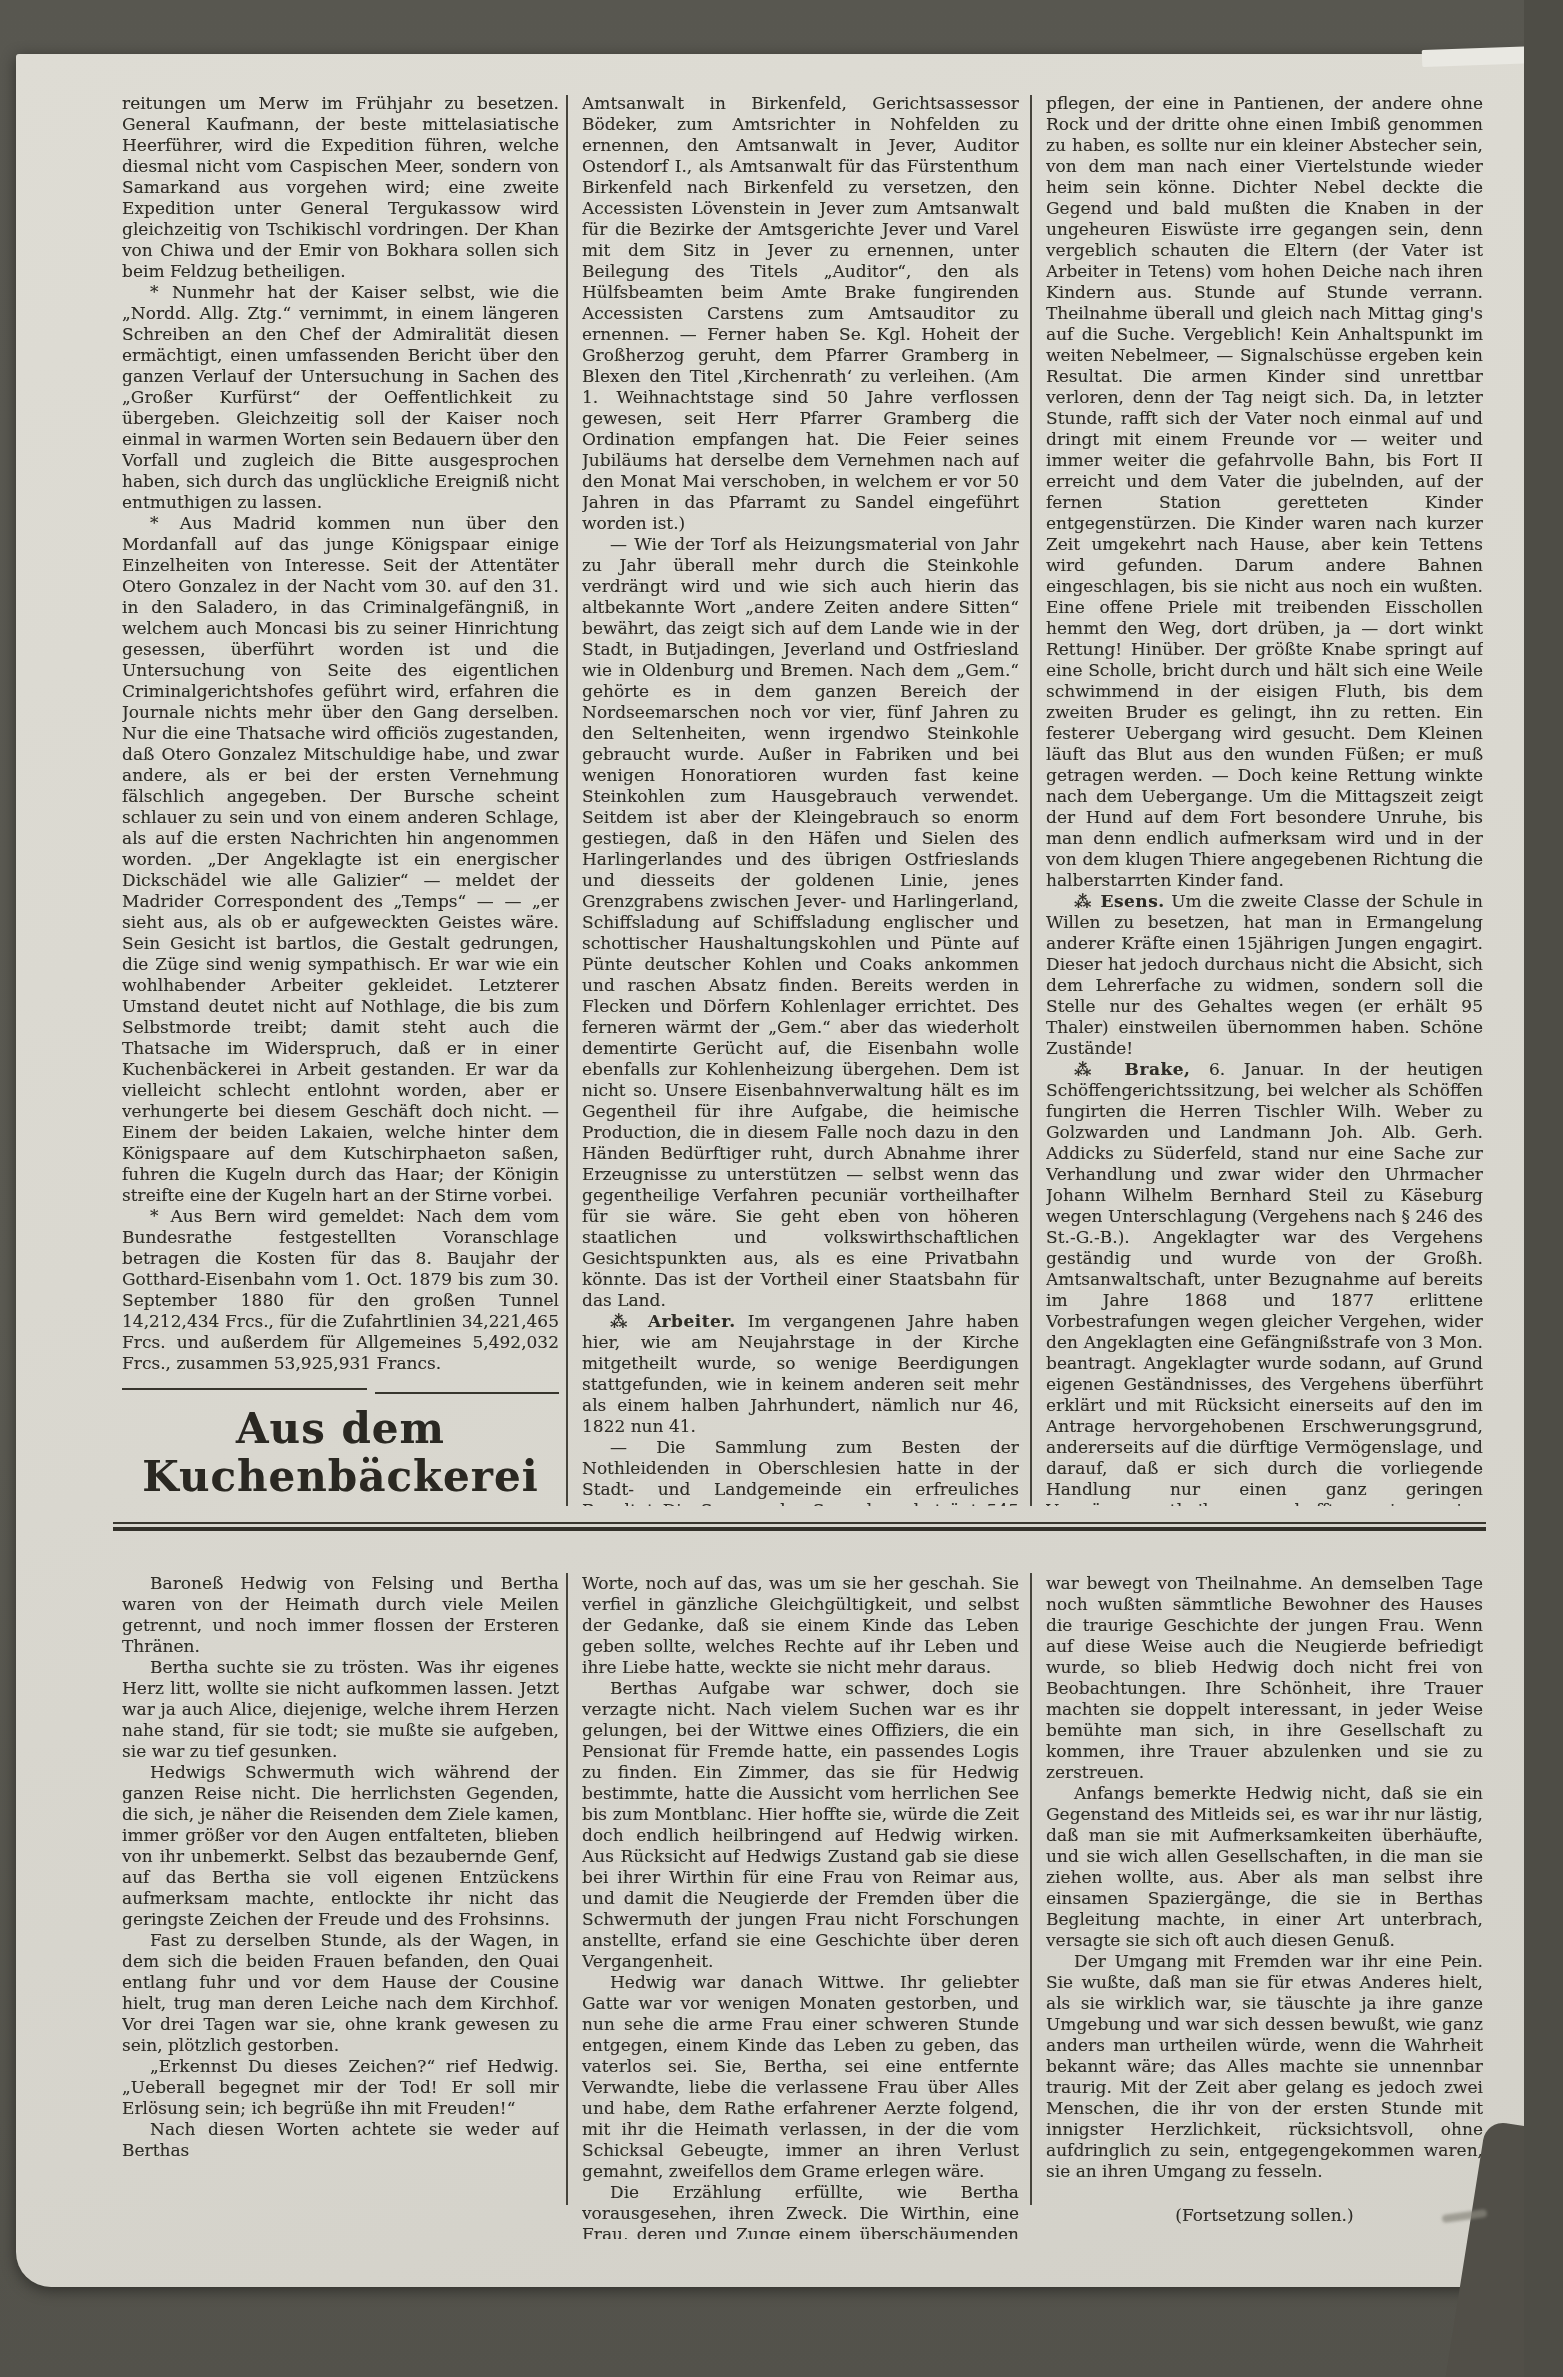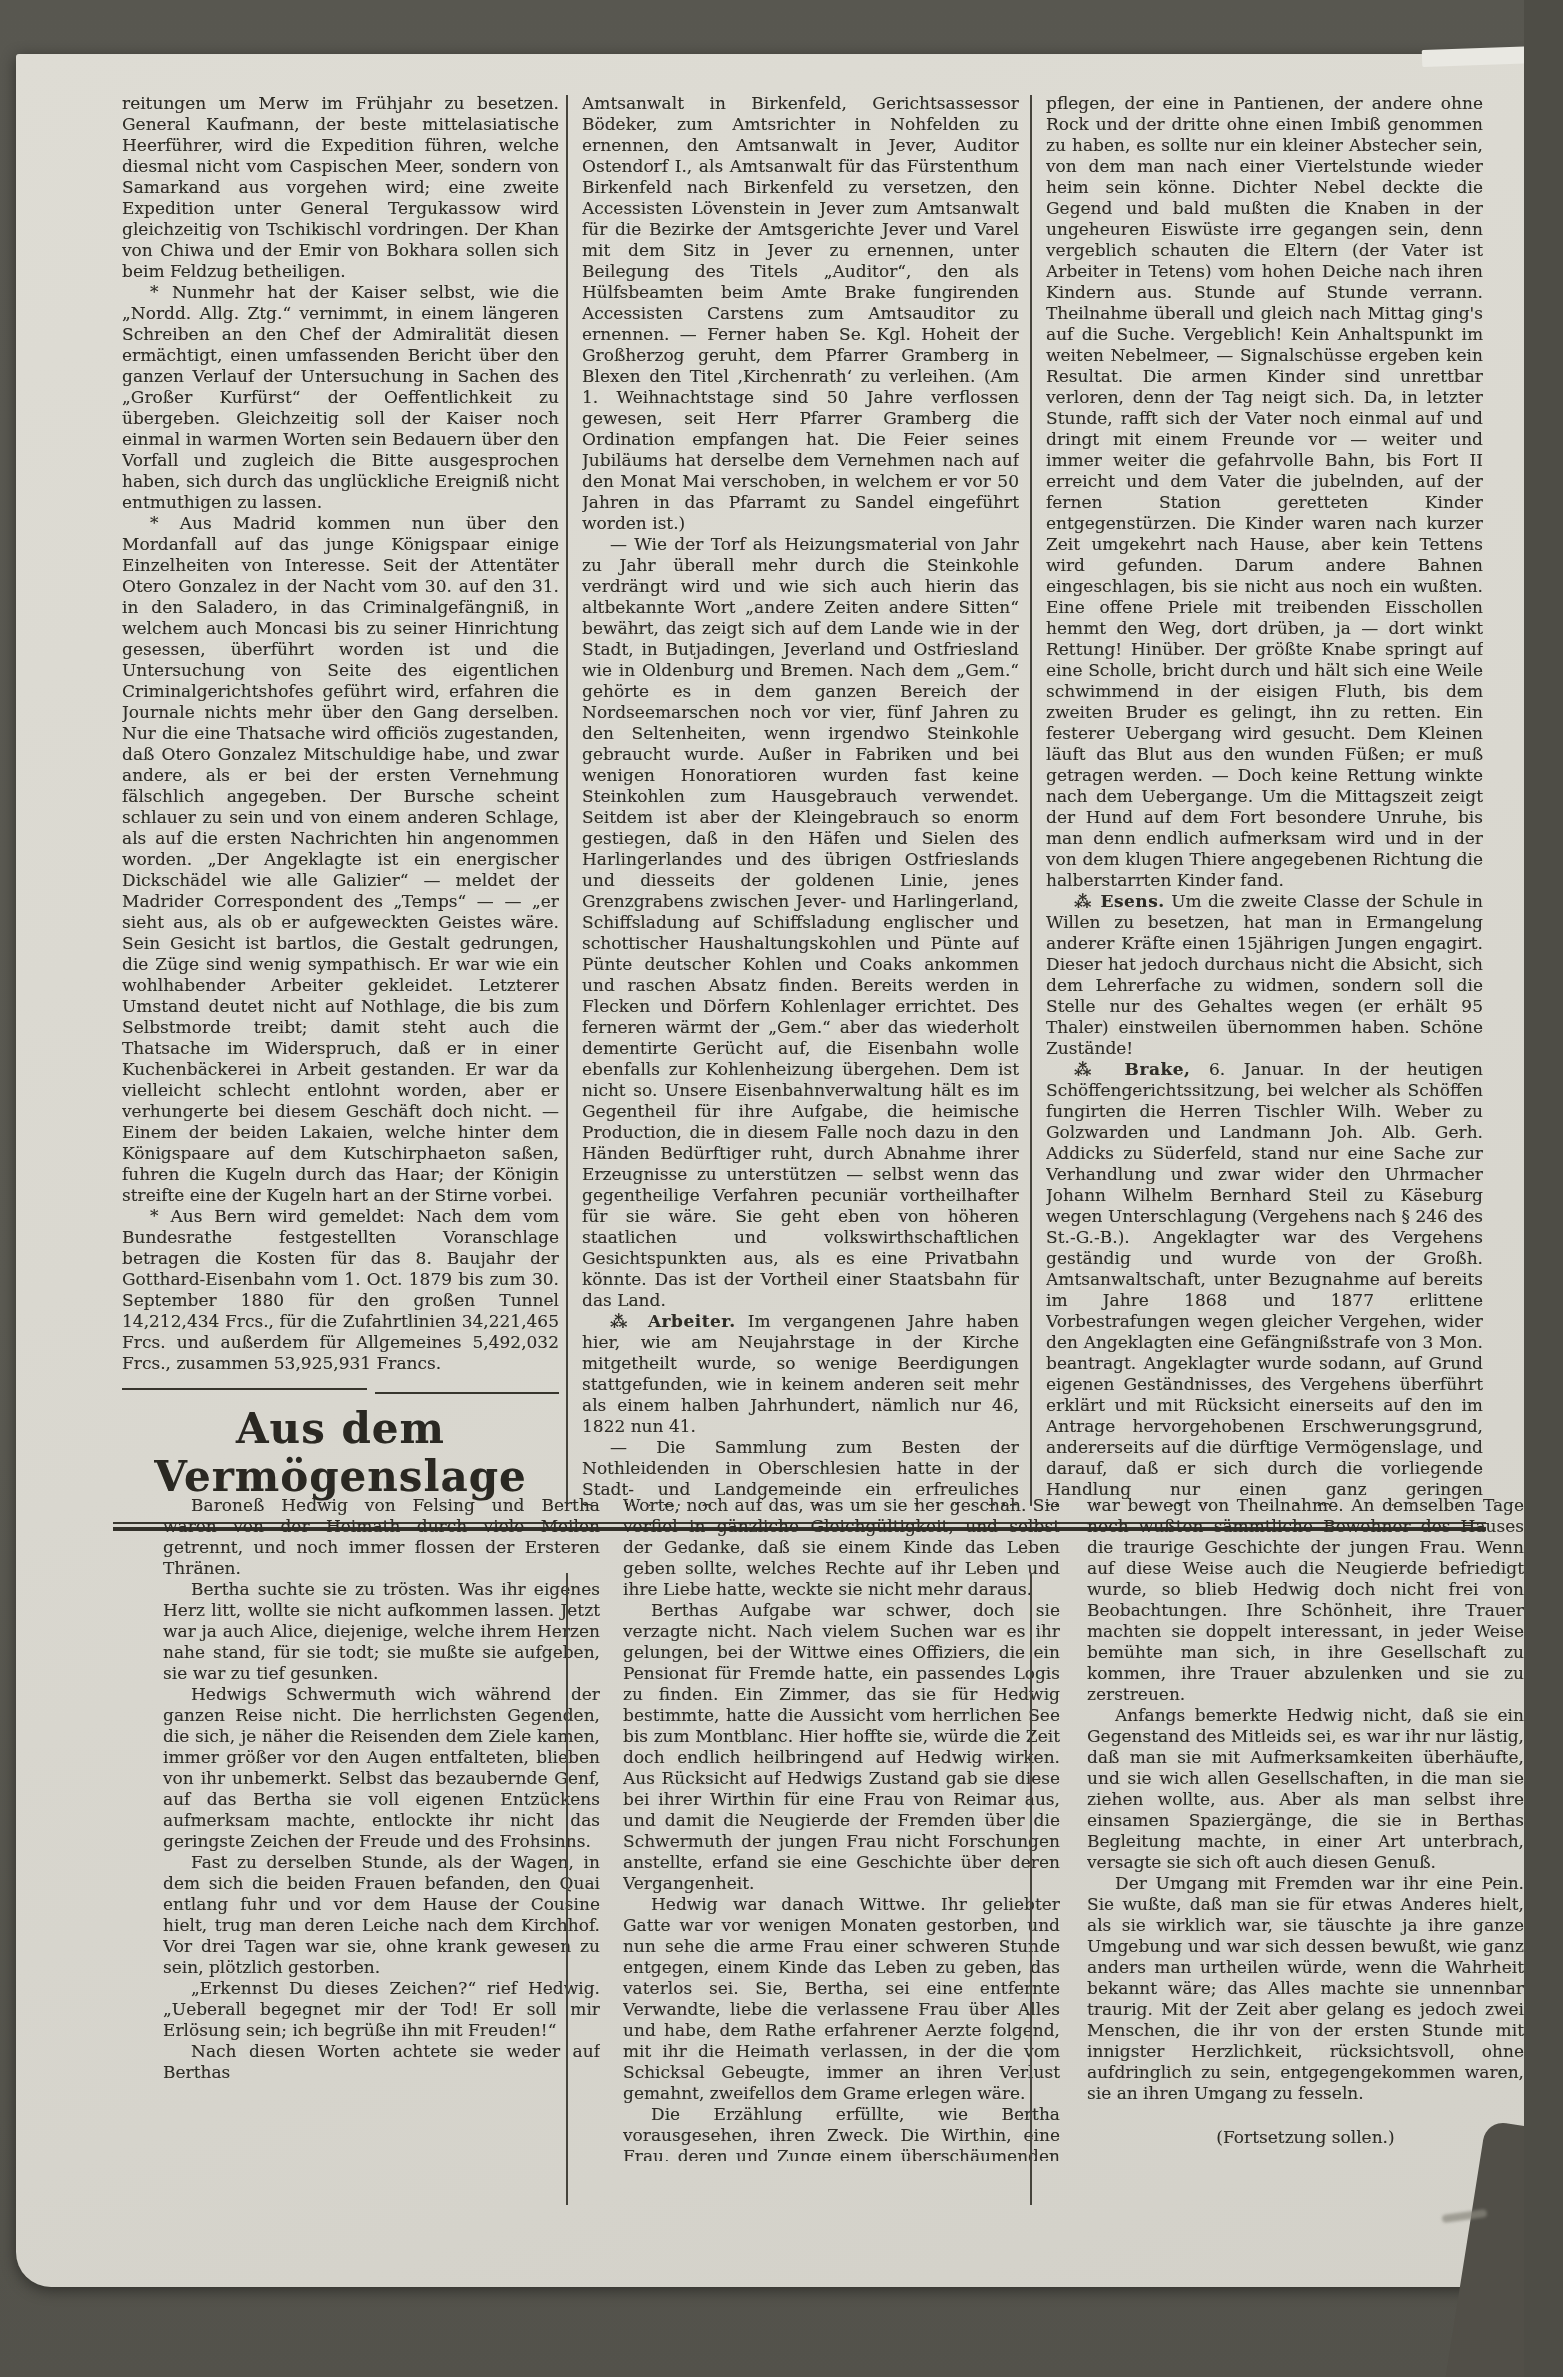--- a/index.html
+++ b/index.html
@@ -49,21 +49,21 @@
     position: absolute;
     width: 437px;
     color: #2e2c26;
     font-size: 17px;
     line-height: 21px;
     text-align: justify;
     overflow: hidden;
     text-shadow: 0 0 0.5px rgba(44,42,34,0.35);
   }
   .col-top { top: 93px; height: 1413px; }
-  .col-bottom { top: 1495px; height: 666px; margin-left: 41px; }
+  .col-bottom { top: 1573px; height: 666px; }
   .c1 { left: 122px; }
   .c2 { left: 582px; }
   .c3 { left: 1046px; }
   .para { margin: 0; text-indent: 28px; }
   .para.noindent { text-indent: 0; }
   .para.center { text-align: center; text-indent: 0; }
   .para.spaced { margin-top: 23px; }
   .para b { font-weight: bold; letter-spacing: 0.5px; }
   .vrule {
     position: absolute;
@@ -115,21 +115,21 @@
     <div>
         <p class="para noindent">reitungen um Merw im Frühjahr zu besetzen. General Kaufmann, der beste mittelasiatische Heerführer, wird die Expedition führen, welche diesmal nicht vom Caspischen Meer, sondern von Samarkand aus vorgehen wird; eine zweite Expedition unter General Tergukassow wird gleichzeitig von Tschikischl vordringen. Der Khan von Chiwa und der Emir von Bokhara sollen sich beim Feldzug betheiligen.</p>
         <p class="para">* Nunmehr hat der Kaiser selbst, wie die „Nordd. Allg. Ztg.“ vernimmt, in einem längeren Schreiben an den Chef der Admiralität diesen ermächtigt, einen umfassenden Bericht über den ganzen Verlauf der Untersuchung in Sachen des „Großer Kurfürst“ der Oeffentlichkeit zu übergeben. Gleichzeitig soll der Kaiser noch einmal in warmen Worten sein Bedauern über den Vorfall und zugleich die Bitte ausgesprochen haben, sich durch das unglückliche Ereigniß nicht entmuthigen zu lassen.</p>
         <p class="para">* Aus Madrid kommen nun über den Mordanfall auf das junge Königspaar einige Einzelheiten von Interesse. Seit der Attentäter Otero Gonzalez in der Nacht vom 30. auf den 31. in den Saladero, in das Criminalgefängniß, in welchem auch Moncasi bis zu seiner Hinrichtung gesessen, überführt worden ist und die Untersuchung von Seite des eigentlichen Criminalgerichtshofes geführt wird, erfahren die Journale nichts mehr über den Gang derselben. Nur die eine Thatsache wird officiös zugestanden, daß Otero Gonzalez Mitschuldige habe, und zwar andere, als er bei der ersten Vernehmung fälschlich angegeben. Der Bursche scheint schlauer zu sein und von einem anderen Schlage, als auf die ersten Nachrichten hin angenommen worden. „Der Angeklagte ist ein energischer Dickschädel wie alle Galizier“ — meldet der Madrider Correspondent des „Temps“ — — „er sieht aus, als ob er aufgeweckten Geistes wäre. Sein Gesicht ist bartlos, die Gestalt gedrungen, die Züge sind wenig sympathisch. Er war wie ein wohlhabender Arbeiter gekleidet. Letzterer Umstand deutet nicht auf Nothlage, die bis zum Selbstmorde treibt; damit steht auch die Thatsache im Widerspruch, daß er in einer Kuchenbäckerei in Arbeit gestanden. Er war da vielleicht schlecht entlohnt worden, aber er verhungerte bei diesem Geschäft doch nicht. — Einem der beiden Lakaien, welche hinter dem Königspaare auf dem Kutschirphaeton saßen, fuhren die Kugeln durch das Haar; der Königin streifte eine der Kugeln hart an der Stirne vorbei.</p>
         <p class="para">* Aus Bern wird gemeldet: Nach dem vom Bundesrathe festgestellten Voranschlage betragen die Kosten für das 8. Baujahr der Gotthard-Eisenbahn vom 1. Oct. 1879 bis zum 30. September 1880 für den großen Tunnel 14,212,434 Frcs., für die Zufahrtlinien 34,221,465 Frcs. und außerdem für Allgemeines 5,492,032 Frcs., zusammen 53,925,931 Francs.</p>
       </div>
     <div class="double-rule">
       <span class="dr-left"></span>
       <span class="dr-right"></span>
     </div>
-    <h1 class="section-title">Aus dem Vermögenslage</h1>
+    <h1 class="section-title">Aus dem Kuchenbäckerei</h1>
 
   </div>
 
   <div class="col col-top c2">
     <div>
         <p class="para noindent">Amtsanwalt in Birkenfeld, Gerichtsassessor Bödeker, zum Amtsrichter in Nohfelden zu ernennen, den Amtsanwalt in Jever, Auditor Ostendorf I., als Amtsanwalt für das Fürstenthum Birkenfeld nach Birkenfeld zu versetzen, den Accessisten Lövenstein in Jever zum Amtsanwalt für die Bezirke der Amtsgerichte Jever und Varel mit dem Sitz in Jever zu ernennen, unter Beilegung des Titels „Auditor“, den als Hülfsbeamten beim Amte Brake fungirenden Accessisten Carstens zum Amtsauditor zu ernennen. — Ferner haben Se. Kgl. Hoheit der Großherzog geruht, dem Pfarrer Gramberg in Blexen den Titel ‚Kirchenrath‘ zu verleihen. (Am 1. Weihnachtstage sind 50 Jahre verflossen gewesen, seit Herr Pfarrer Gramberg die Ordination empfangen hat. Die Feier seines Jubiläums hat derselbe dem Vernehmen nach auf den Monat Mai verschoben, in welchem er vor 50 Jahren in das Pfarramt zu Sandel eingeführt worden ist.)</p>
         <p class="para">— Wie der Torf als Heizungsmaterial von Jahr zu Jahr überall mehr durch die Steinkohle verdrängt wird und wie sich auch hierin das altbekannte Wort „andere Zeiten andere Sitten“ bewährt, das zeigt sich auf dem Lande wie in der Stadt, in Butjadingen, Jeverland und Ostfriesland wie in Oldenburg und Bremen. Nach dem „Gem.“ gehörte es in dem ganzen Bereich der Nordseemarschen noch vor vier, fünf Jahren zu den Seltenheiten, wenn irgendwo Steinkohle gebraucht wurde. Außer in Fabriken und bei wenigen Honoratioren wurden fast keine Steinkohlen zum Hausgebrauch verwendet. Seitdem ist aber der Kleingebrauch so enorm gestiegen, daß in den Häfen und Sielen des Harlingerlandes und des übrigen Ostfrieslands und diesseits der goldenen Linie, jenes Grenzgrabens zwischen Jever- und Harlingerland, Schiffsladung auf Schiffsladung englischer und schottischer Haushaltungskohlen und Pünte auf Pünte deutscher Kohlen und Coaks ankommen und raschen Absatz finden. Bereits werden in Flecken und Dörfern Kohlenlager errichtet. Des ferneren wärmt der „Gem.“ aber das wiederholt dementirte Gerücht auf, die Eisenbahn wolle ebenfalls zur Kohlenheizung übergehen. Dem ist nicht so. Unsere Eisenbahnverwaltung hält es im Gegentheil für ihre Aufgabe, die heimische Production, die in diesem Falle noch dazu in den Händen Bedürftiger ruht, durch Abnahme ihrer Erzeugnisse zu unterstützen — selbst wenn das gegentheilige Verfahren pecuniär vortheilhafter für sie wäre. Sie geht eben von höheren staatlichen und volkswirthschaftlichen Gesichtspunkten aus, als es eine Privatbahn könnte. Das ist der Vortheil einer Staatsbahn für das Land.</p>
         <p class="para"><b>⁂ Arbeiter.</b> Im vergangenen Jahre haben hier, wie am Neujahrstage in der Kirche mitgetheilt wurde, so wenige Beerdigungen stattgefunden, wie in keinem anderen seit mehr als einem halben Jahrhundert, nämlich nur 46, 1822 nun 41.</p>
         <p class="para">— Die Sammlung zum Besten der Nothleidenden in Oberschlesien hatte in der Stadt- und Landgemeinde ein erfreuliches Resultat Die Summe der Sammlung beträgt 545 M. 40 ₰, welche nach Abzug der Kosten bereits abgesandt worden ist.</p>
       </div>

